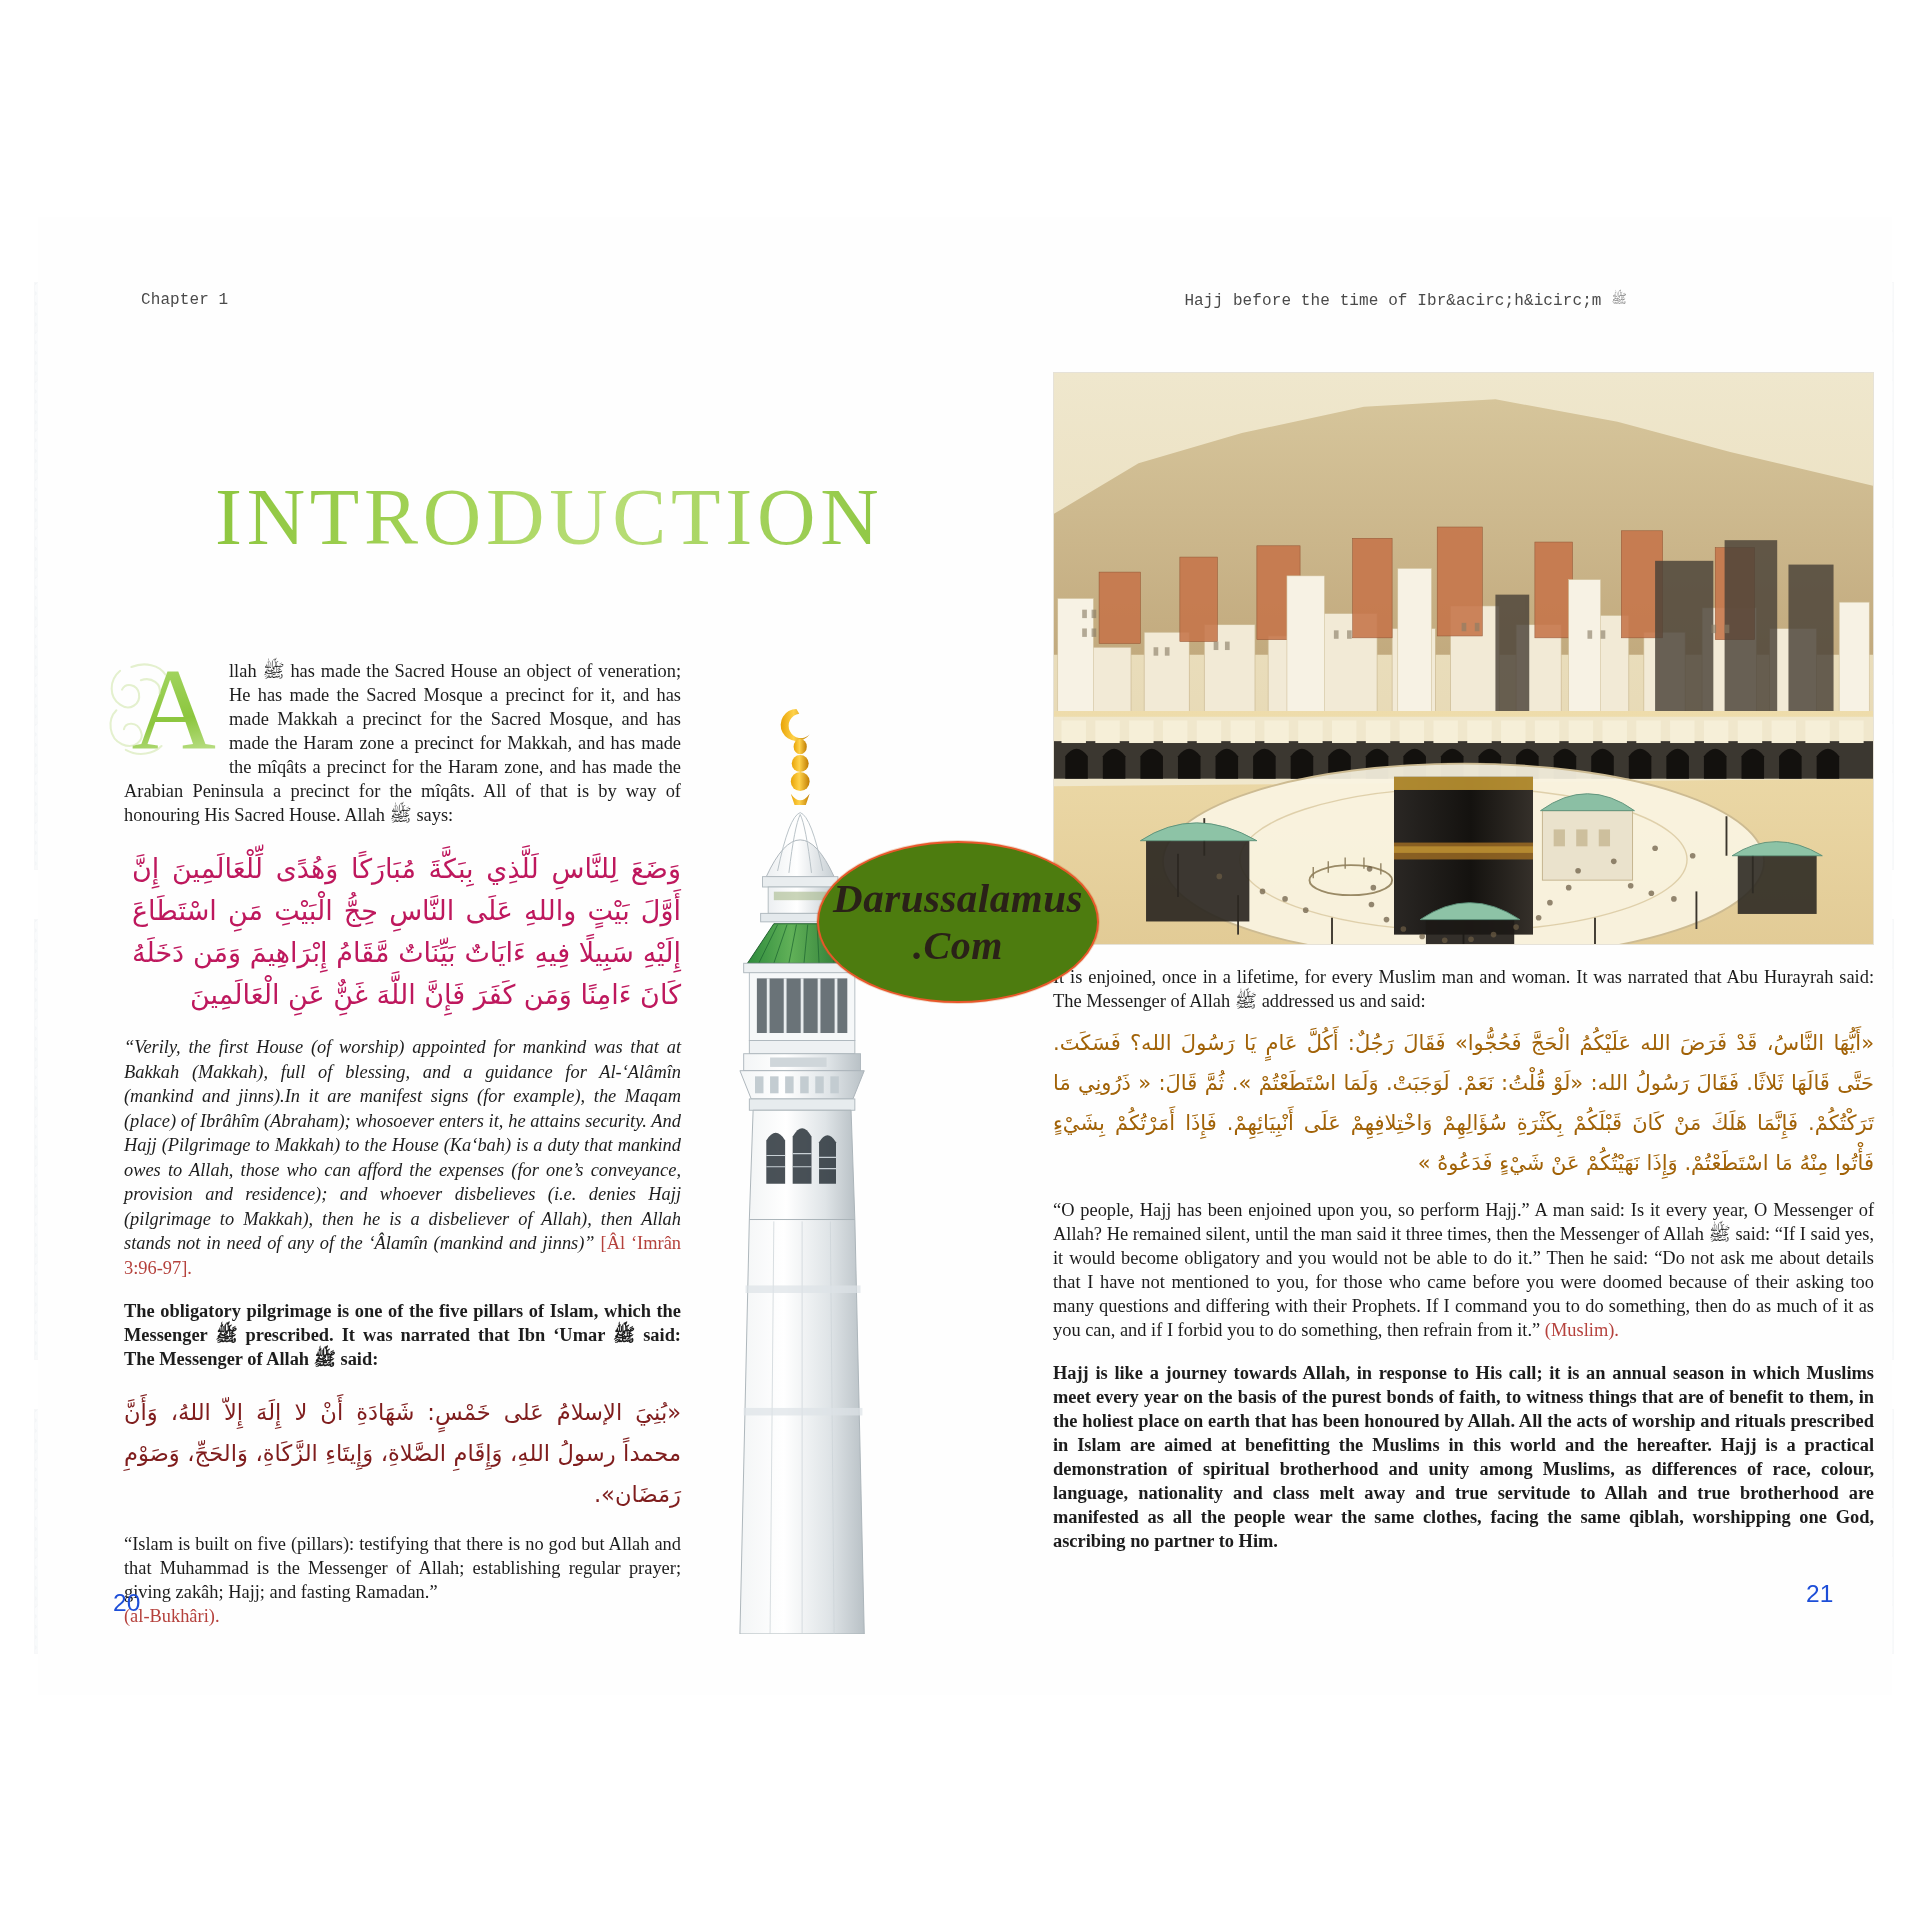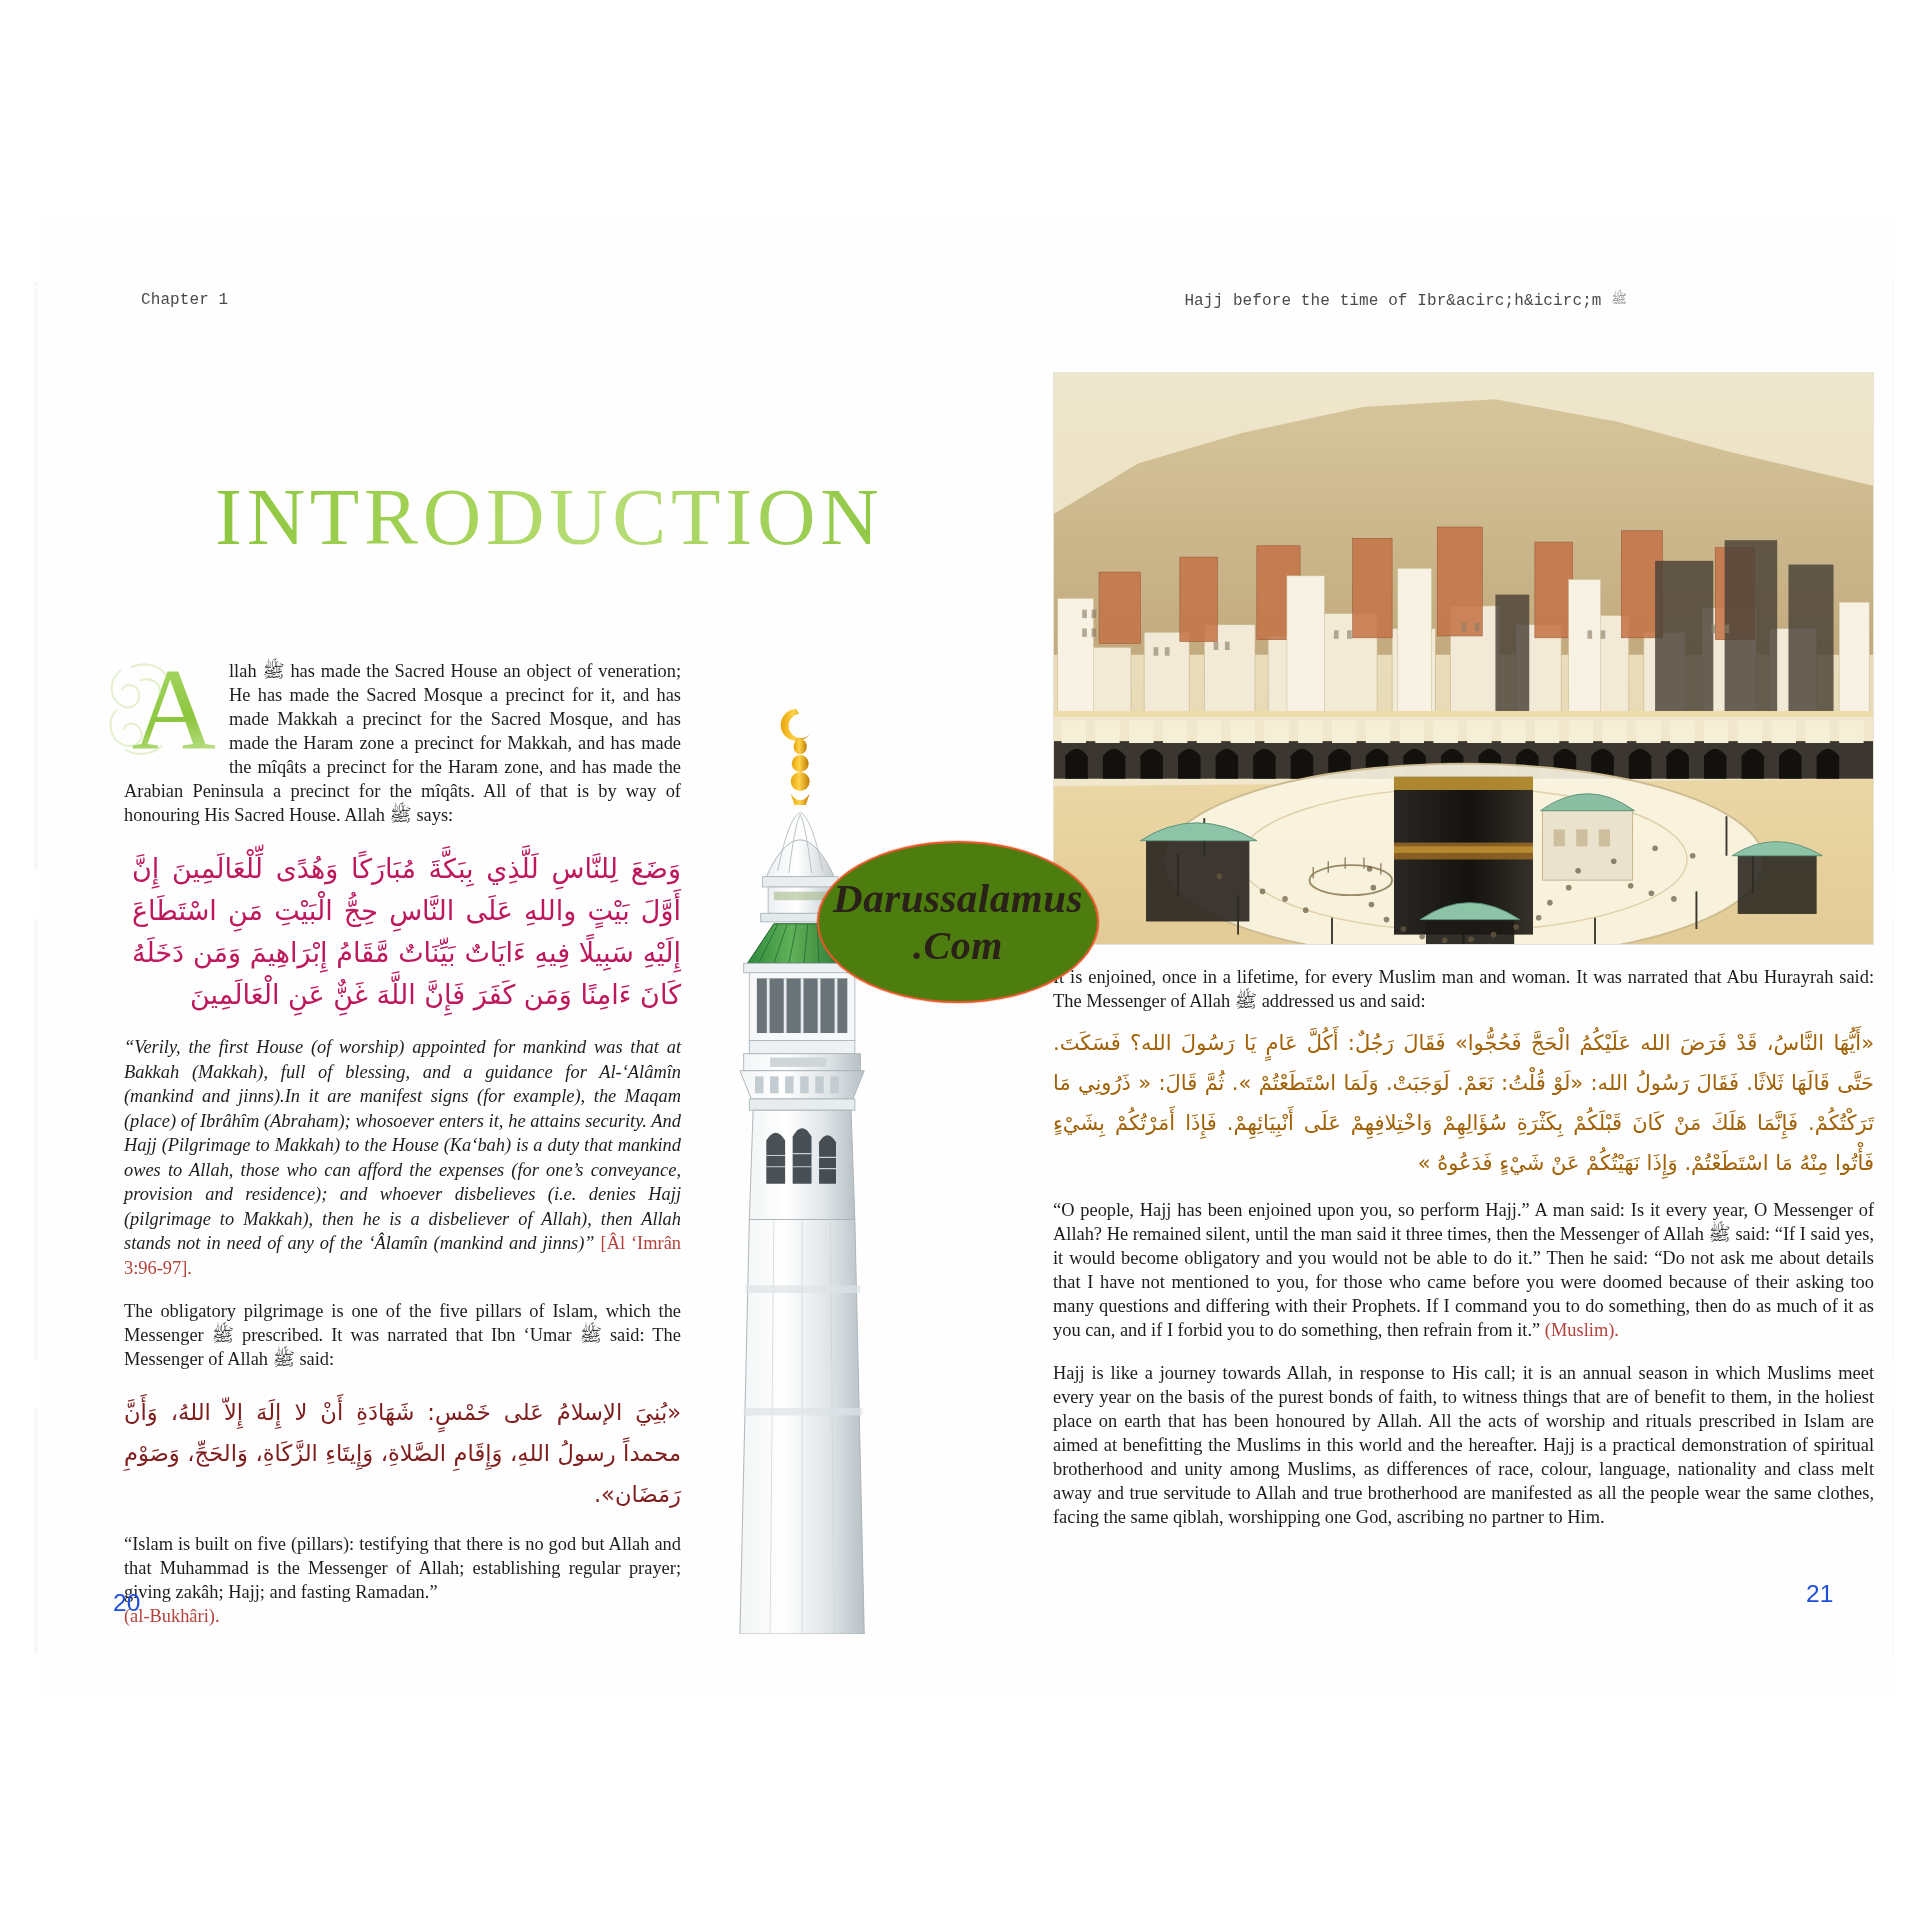--- a/index.html
+++ b/index.html
@@ -148,21 +148,21 @@
     margin: 21px 0 17px 0;
   }
   .trans-it {
     font-style: italic;
     font-size: 18.4px;
     line-height: 24.5px;
     color: #1d1d1d;
     text-align: justify;
   }
   .cite-red { color: #b5413c; font-style: normal; }
-  .para-gap { margin-top: 19px; }
+  .para-gap { margin-top: 19px; font-weight: bold; }
 
   
   #minaret {
     position: absolute;
     left: 687px; top: 692px;
     width: 217px; height: 942px;
     pointer-events: none;
   }
 
   

